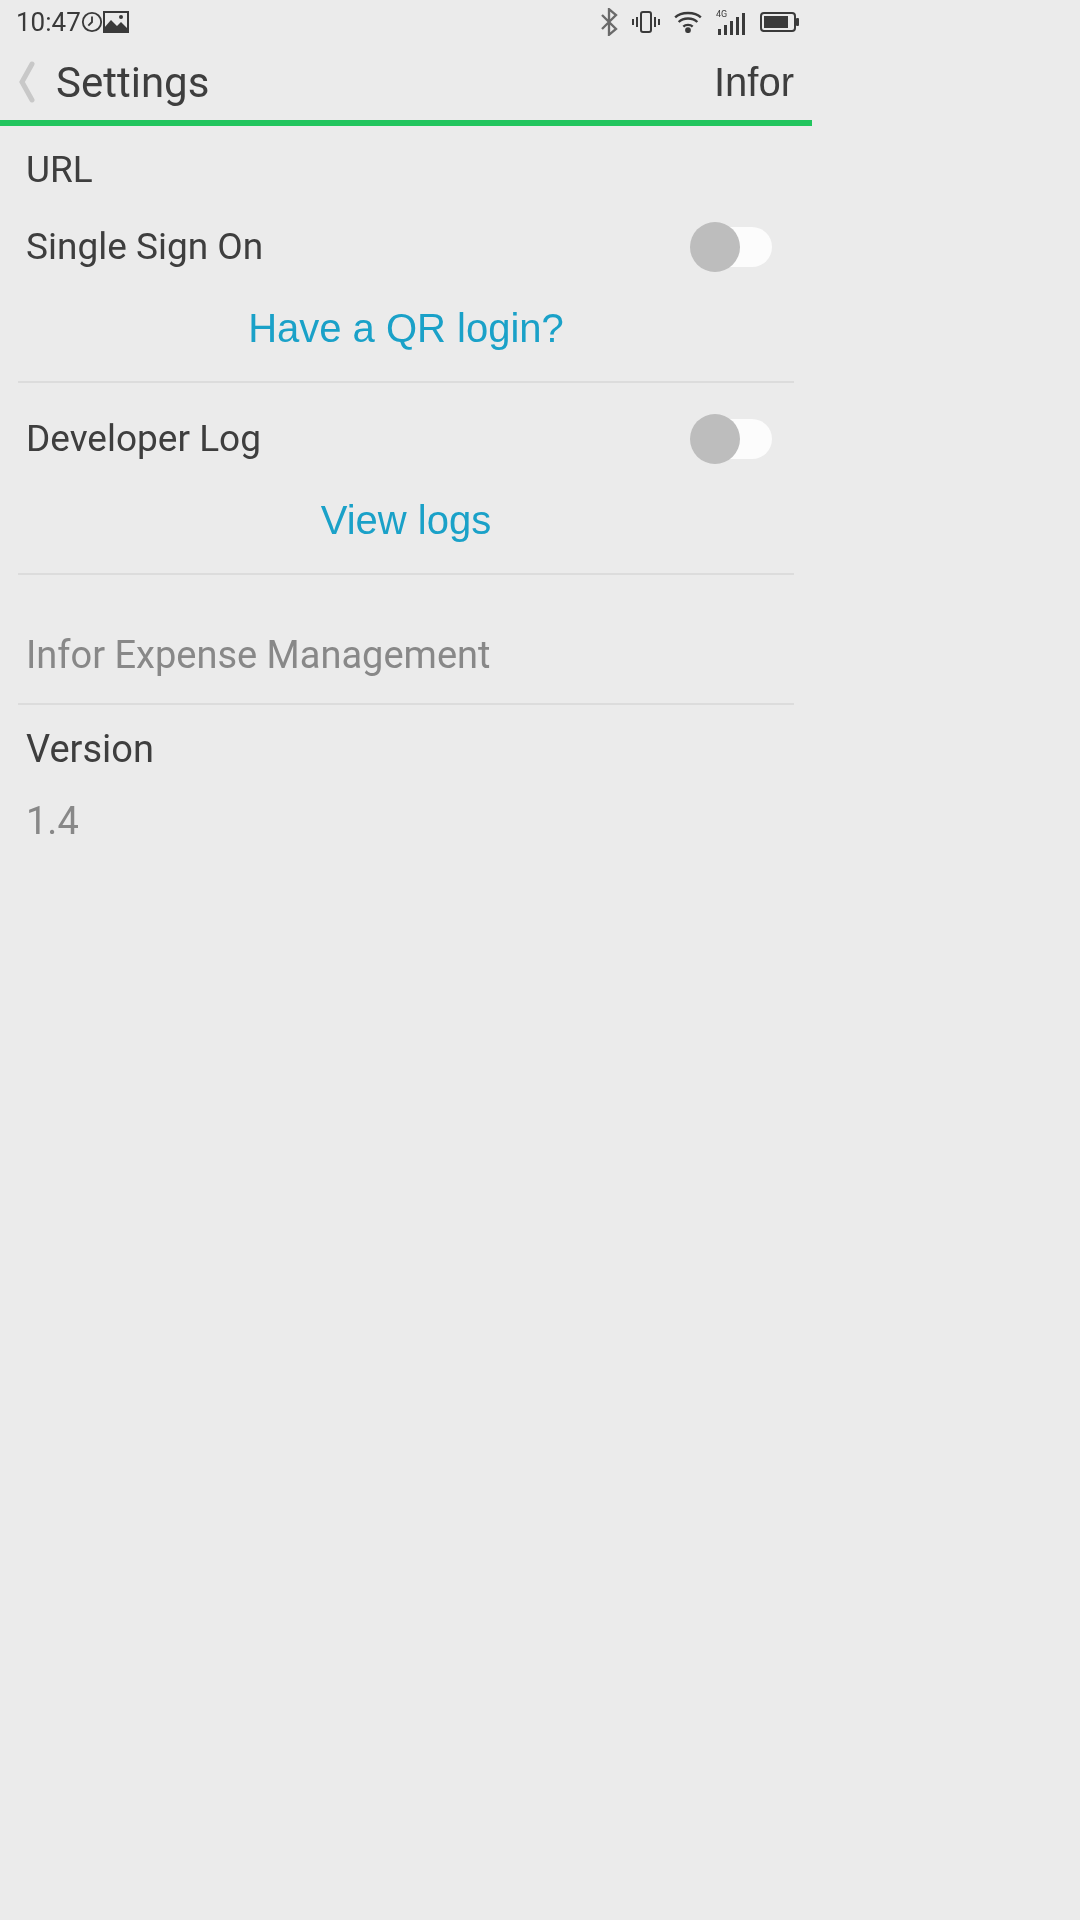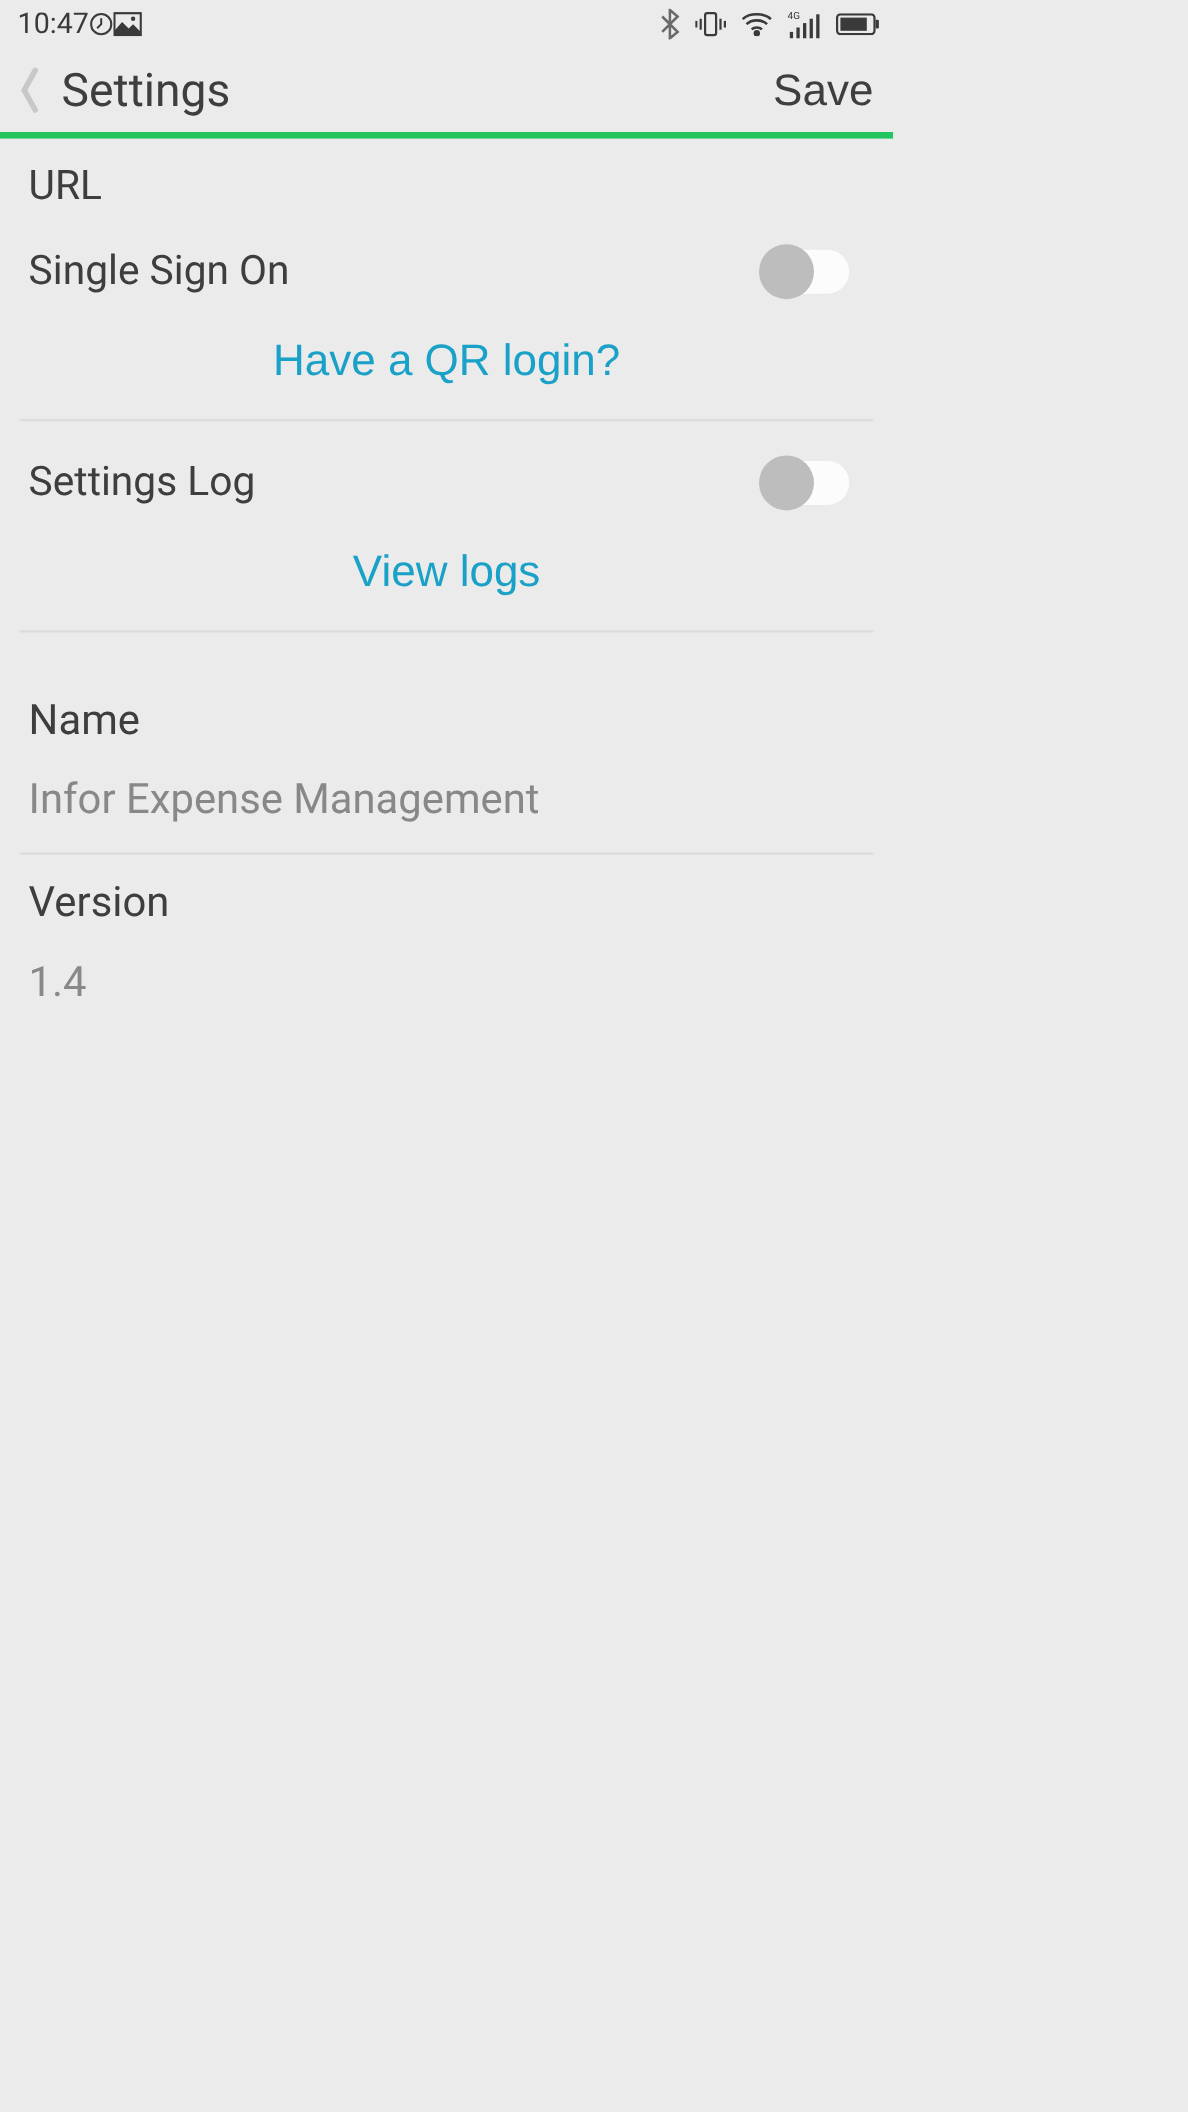--- a/index.html
+++ b/index.html
@@ -243,57 +243,56 @@
   </div>
 </div>
 
 <div class="header">
   <div class="back-chevron">
     <svg width="18" height="44" viewBox="0 0 18 44">
       <path d="M14 4 L4 22 L14 40" fill="none" stroke="#c8c8c8" stroke-width="5" stroke-linecap="round"></path>
     </svg>
   </div>
   <div class="page-title">Settings</div>
-  <button class="save-btn">Save</button>
+  <button class="save-btn">Infor</button>
 </div>
 
 <div class="content">
 
   <div class="section-label">URL</div>
 
   <div class="row">
     <div class="row-label">Single Sign On</div>
     <div class="toggle sso-toggle-position">
       <div class="toggle-thumb"></div>
     </div>
   </div>
 
   <div class="link-row">
     <button class="link">Have a QR login?</button>
   </div>
 
   <div class="divider"></div>
 
   <div class="row" style="padding-top:34px;">
-    <div class="row-label">Settings Log</div>
+    <div class="row-label">Developer Log</div>
     <div class="toggle sso-toggle-position">
       <div class="toggle-thumb"></div>
     </div>
   </div>
 
   <div class="link-row">
     <button class="link">View logs</button>
   </div>
 
   <div class="divider"></div>
 
   <div class="section-spacer"></div>
 
   <div class="info-block">
-    <div class="info-label">Name</div>
     <div class="info-value">Infor Expense Management</div>
   </div>
 
   <div class="divider"></div>
 
   <div class="info-block">
     <div class="info-label">Version</div>
     <div class="info-value">1.4</div>
   </div>
 

